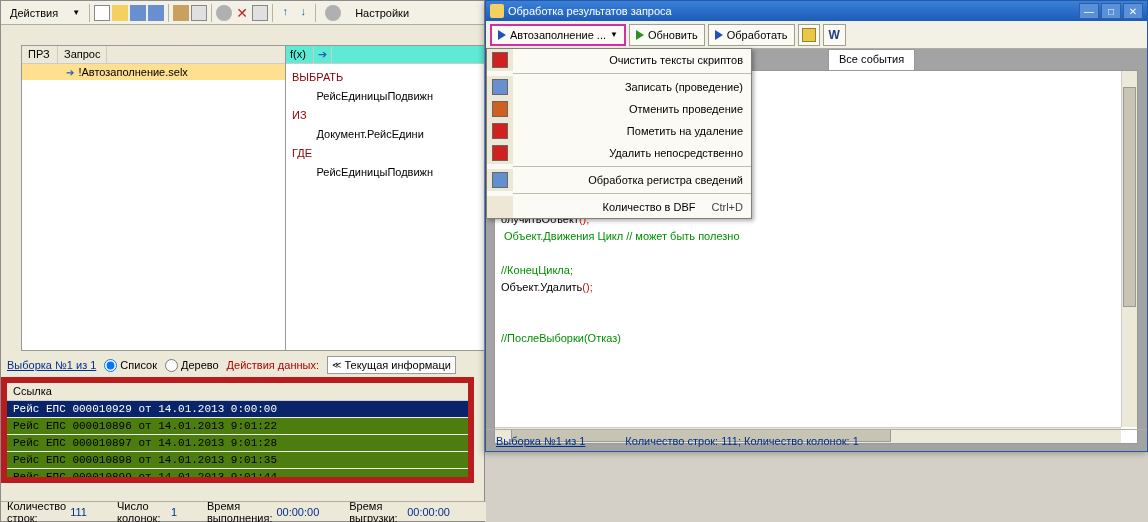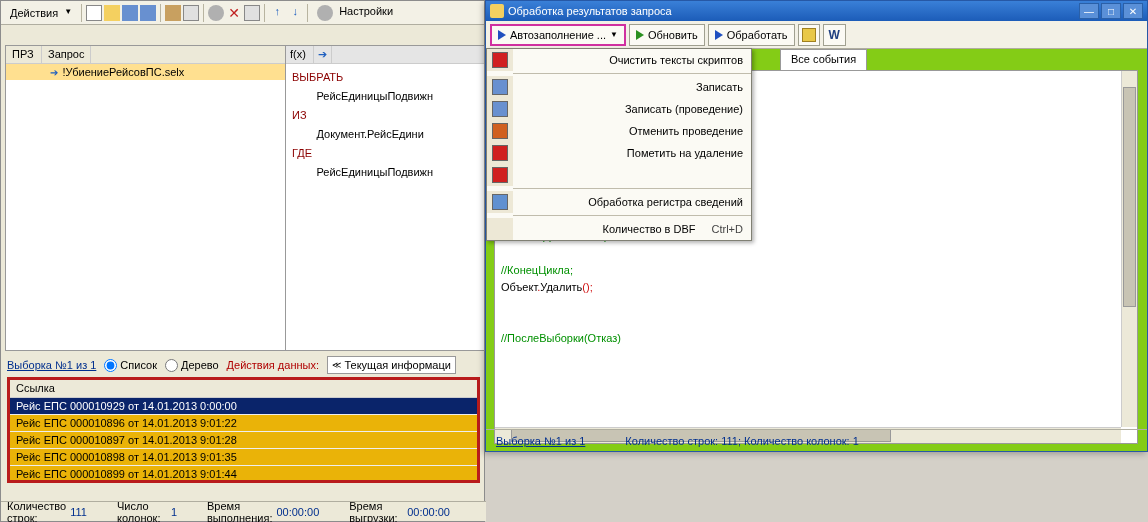--- a/index.html
+++ b/index.html
@@ -2,69 +2,69 @@
 <html><head>
 <meta charset="utf-8">
 <style>
 * { box-sizing: border-box; margin: 0; padding: 0; font-family: Tahoma, Arial, sans-serif; font-size: 11px; }
 body { background: #d4d0c8; width: 1148px; height: 522px; overflow: hidden; position: relative; }
 
 .bg-window { position: absolute; top: 0; left: 0; width: 485px; height: 522px; background: #ece9d8; border: 1px solid #8c8c8c; }
 .bg-titlebar { height: 20px; background: linear-gradient(#e0e8f4,#c4d0e2); display: flex; align-items: center; padding: 0 4px; color: #444; font-size: 11px; }
 .bg-titlebar .icon { width: 14px; height: 14px; background: #f4d060; border-radius: 2px; margin-right: 4px; }
 .bg-toolbar { height: 24px; background: #f3f1e6; border-bottom: 1px solid #b0aea0; display: flex; align-items: center; padding: 0 4px; gap: 2px; }
-.bg-toolbar .tb-btn { padding: 2px 4px; display: flex; gap: 6px; cursor: pointer; border: 1px solid transparent; }
+.bg-toolbar .tb-btn { padding: 2px 4px; display: flex; align-items: center; gap: 14px; cursor: pointer; border: 1px solid transparent; }
 .bg-toolbar .tb-icon { width: 16px; height: 16px; display: inline-block; }
 .tb-sep { width: 1px; height: 18px; background: #b8b4a0; margin: 0 2px; }
 
-.left-panel { position: absolute; top: 44px; left: 4px; width: 323px; height: 306px; background: #fff; border: 1px solid #999; }
+.left-panel { position: absolute; top: 44px; left: 20px; width: 323px; height: 306px; background: #fff; border: 1px solid #999; }
 .left-panel-header { height: 18px; background: #ece9d8; border-bottom: 1px solid #ccc; display: flex; }
 .left-panel-header span { padding: 2px 6px; border-right: 1px solid #ccc; font-size: 11px; }
 .tree-row { display: flex; align-items: center; padding: 2px 4px; }
 .tree-row.sel { background: #ffe090; }
 .tree-arrow { color: #2060c0; margin: 0 4px; font-size: 10px; }
 
 .right-panel { position: absolute; top: 44px; left: 284px; width: 200px; height: 306px; background: #fff; border: 1px solid #999; }
-.right-panel-header { height: 18px; background: #e5e5e5; border-bottom: 1px solid #ccc; display: flex; }
+.right-panel-header { height: 18px; background: #5eead4; border-bottom: 1px solid #ccc; display: flex; }
 .right-panel-header span { padding: 2px 4px; border-right: 1px solid #ccc; font-size: 11px; }
 .query-text { padding: 4px 6px; font-family: 'Courier New', monospace; font-size: 12px; line-height: 18px; white-space: pre; overflow: hidden; }
 .kw { color: #8b0000; }
 
 .sel-row { position: absolute; top: 354px; left: 6px; right: 6px; height: 20px; display: flex; align-items: center; gap: 8px; }
 .sel-row a { color: #002f8e; text-decoration: underline; cursor: pointer; }
 .radio { display: flex; align-items: center; gap: 3px; }
 .radio input { margin: 0; }
 .src-label { color: #b00000; }
 .src-combo { background: #fff; border: 1px solid #999; padding: 1px 4px; height: 18px; display: flex; align-items: center; }
 
-.grid { position: absolute; top: 376px; left: 6px; width: 473px; height: 106px; background: #eab308; border: 3px solid #b91c1c; overflow: hidden; }
+.grid { position: absolute; top: 376px; left: 0; width: 473px; height: 106px; background: #4d7c0f; border: 6px solid #b91c1c; overflow: hidden; }
 .grid-header { height: 18px; background: #ece9d8; border-bottom: 1px solid #ccc; padding: 2px 6px; }
-.grid-row { height: 17px; padding: 1px 6px; border-bottom: 1px solid #eee; display: flex; align-items: center; }
+.grid-row { height: 17px; padding: 1px 6px; border-bottom: 1px solid #eee; display: flex; align-items: center; font-family: Liberation Mono, monospace; }
 .grid-row.sel { background: #0a246a; color: #fff; }
 
 .statusbar { position: absolute; bottom: 0; left: 0; width: 485px; height: 20px; background: #ece9d8; border-top: 1px solid #b0aea0; display: flex; align-items: center; padding: 0 6px; font-size: 11px; }
 .statusbar span { margin-right: 4px; }
 .statusbar .val { color: #002f8e; margin-right: 30px; }
 
 
-.fg-window { position: absolute; top: 0; left: 485px; width: 663px; height: 452px; background: #84cc16; border: 1px solid #2658a6; box-shadow: -2px 2px 6px rgba(0,0,0,0.25); }
+.fg-window { position: absolute; top: 0; left: 485px; width: 663px; height: 452px; background: #a3a3a3; border: 1px solid #2658a6; box-shadow: -2px 2px 6px rgba(0,0,0,0.25); }
 .fg-titlebar { height: 20px; background: linear-gradient(#3a80d8,#1c5cb8); display: flex; align-items: center; padding: 0 4px; color: #fff; }
 .fg-titlebar .spacer { flex: 1; }
 .fg-titlebar .wb { width: 20px; height: 16px; background: #5a90d8; border: 1px solid #2a60a8; margin-left: 2px; color: #fff; display: flex; align-items: center; justify-content: center; font-family: Arial; font-size: 10px; cursor: pointer; }
 .fg-toolbar { height: 28px; background: #f3f1e6; border-bottom: 1px solid #b0aea0; display: flex; align-items: center; padding: 0 4px; gap: 3px; }
 .fg-btn { height: 22px; padding: 0 6px; background: #fbfaf4; border: 1px solid #a0a090; display: flex; align-items: center; gap: 4px; cursor: pointer; }
 .fg-btn.hl { border: 2px solid #d030a0; }
 .green-play { width:0;height:0;border-left:8px solid #2a9020;border-top:5px solid transparent;border-bottom:5px solid transparent; }
 .blue-play { width:0;height:0;border-left:8px solid #2050c0;border-top:5px solid transparent;border-bottom:5px solid transparent; }
 .save-ico { width:14px;height:14px;background:#e8c848;border:1px solid #a08020; }
 .w-ico { color:#204080;font-weight:bold;font-size:12px; }
 
 .tabrow { position: absolute; top: 48px; left: 294px; height: 22px; display: flex; }
 .tab { padding: 3px 10px; background: #ece9d8; border: 1px solid #999; border-bottom: none; cursor: pointer; }
-.tab.active { background: #fff; }
+.tab.active { background: #fff; margin-left: 48px; }
 
 .code-area { position: absolute; top: 69px; left: 8px; width: 644px; height: 374px; background: #fff; border: 1px solid #999; overflow: hidden; }
 .code { font-family: 'Courier New', monospace; font-size: 13px; line-height: 17px; padding: 4px 6px; white-space: pre; }
 .grn { color: #009000; }
 .red { color: #d01010; }
 .fg-scroll-v { position: absolute; right: 0; top: 0; bottom: 16px; width: 16px; background: #ece9d8; border-left: 1px solid #ccc; }
 .fg-scroll-h { position: absolute; left: 0; right: 16px; bottom: 0; height: 16px; background: #ece9d8; border-top: 1px solid #ccc; }
 .scroll-thumb { background: #c8c4b4; border: 1px solid #999; }
 
 .fg-status { position: absolute; bottom: 0; left: 0; right: 0; height: 22px; border-top: 1px solid #b0aea0; display: flex; align-items: center; padding: 0 10px; gap: 40px; }
@@ -113,21 +113,21 @@
   </div>
 
   <div class="left-panel">
     <div class="left-panel-header">
       <span style="width:36px;">ПРЗ</span>
       <span>Запрос</span>
     </div>
     <div class="tree-row sel">
       <span style="width:36px;"></span>
       <span class="tree-arrow">➔</span>
-      <span>!УбиениеРейсовПС.selx</span>
+      <span>!Автозаполнение.selx</span>
     </div>
   </div>
 
   <div class="right-panel">
     <div class="right-panel-header">
       <span style="width:28px;">f(x)</span>
       <span style="color:#2060c0;">➔</span>
     </div>
     <div class="query-text"><span class="kw">ВЫБРАТЬ</span>
 <span>        РейсЕдиницыПодвижн</span>
@@ -234,44 +234,39 @@
       <div class="menu-icon-col">
         <span class="mi" style="background: rgb(208, 32, 32); border: 1px solid rgb(102, 102, 102);"></span>
       </div>
       <div class="menu-label">Очистить тексты скриптов</div>
     </div>
     <div class="menu-sep"></div>
     <div class="menu-item">
       <div class="menu-icon-col">
         <span class="mi" style="background: rgb(104, 144, 208); border: 1px solid rgb(102, 102, 102);"></span>
       </div>
-      <div class="menu-label">Записать</div>
-    </div>
-    <div class="menu-item">
-      <div class="menu-icon-col">
-        <span class="mi" style="background: rgb(104, 144, 208); border: 1px solid rgb(102, 102, 102);"></span>
-      </div>
       <div class="menu-label">Записать (проведение)</div>
     </div>
     <div class="menu-item">
       <div class="menu-icon-col">
         <span class="mi" style="background: rgb(208, 96, 32); border: 1px solid rgb(102, 102, 102);"></span>
       </div>
       <div class="menu-label">Отменить проведение</div>
     </div>
     <div class="menu-item">
       <div class="menu-icon-col">
         <span class="mi" style="background: rgb(208, 32, 32); border: 1px solid rgb(102, 102, 102);"></span>
       </div>
       <div class="menu-label">Пометить на удаление</div>
     </div>
     <div class="menu-item">
       <div class="menu-icon-col">
         <span class="mi" style="background: rgb(208, 32, 32); border: 1px solid rgb(102, 102, 102);"></span>
       </div>
+      <div class="menu-label">Удалить непосредственно</div>
     </div>
     <div class="menu-sep"></div>
     <div class="menu-item">
       <div class="menu-icon-col">
         <span class="mi" style="background: rgb(96, 144, 208); border: 1px solid rgb(102, 102, 102);"></span>
       </div>
       <div class="menu-label">Обработка регистра сведений</div>
     </div>
     <div class="menu-sep"></div>
     <div class="menu-item">

